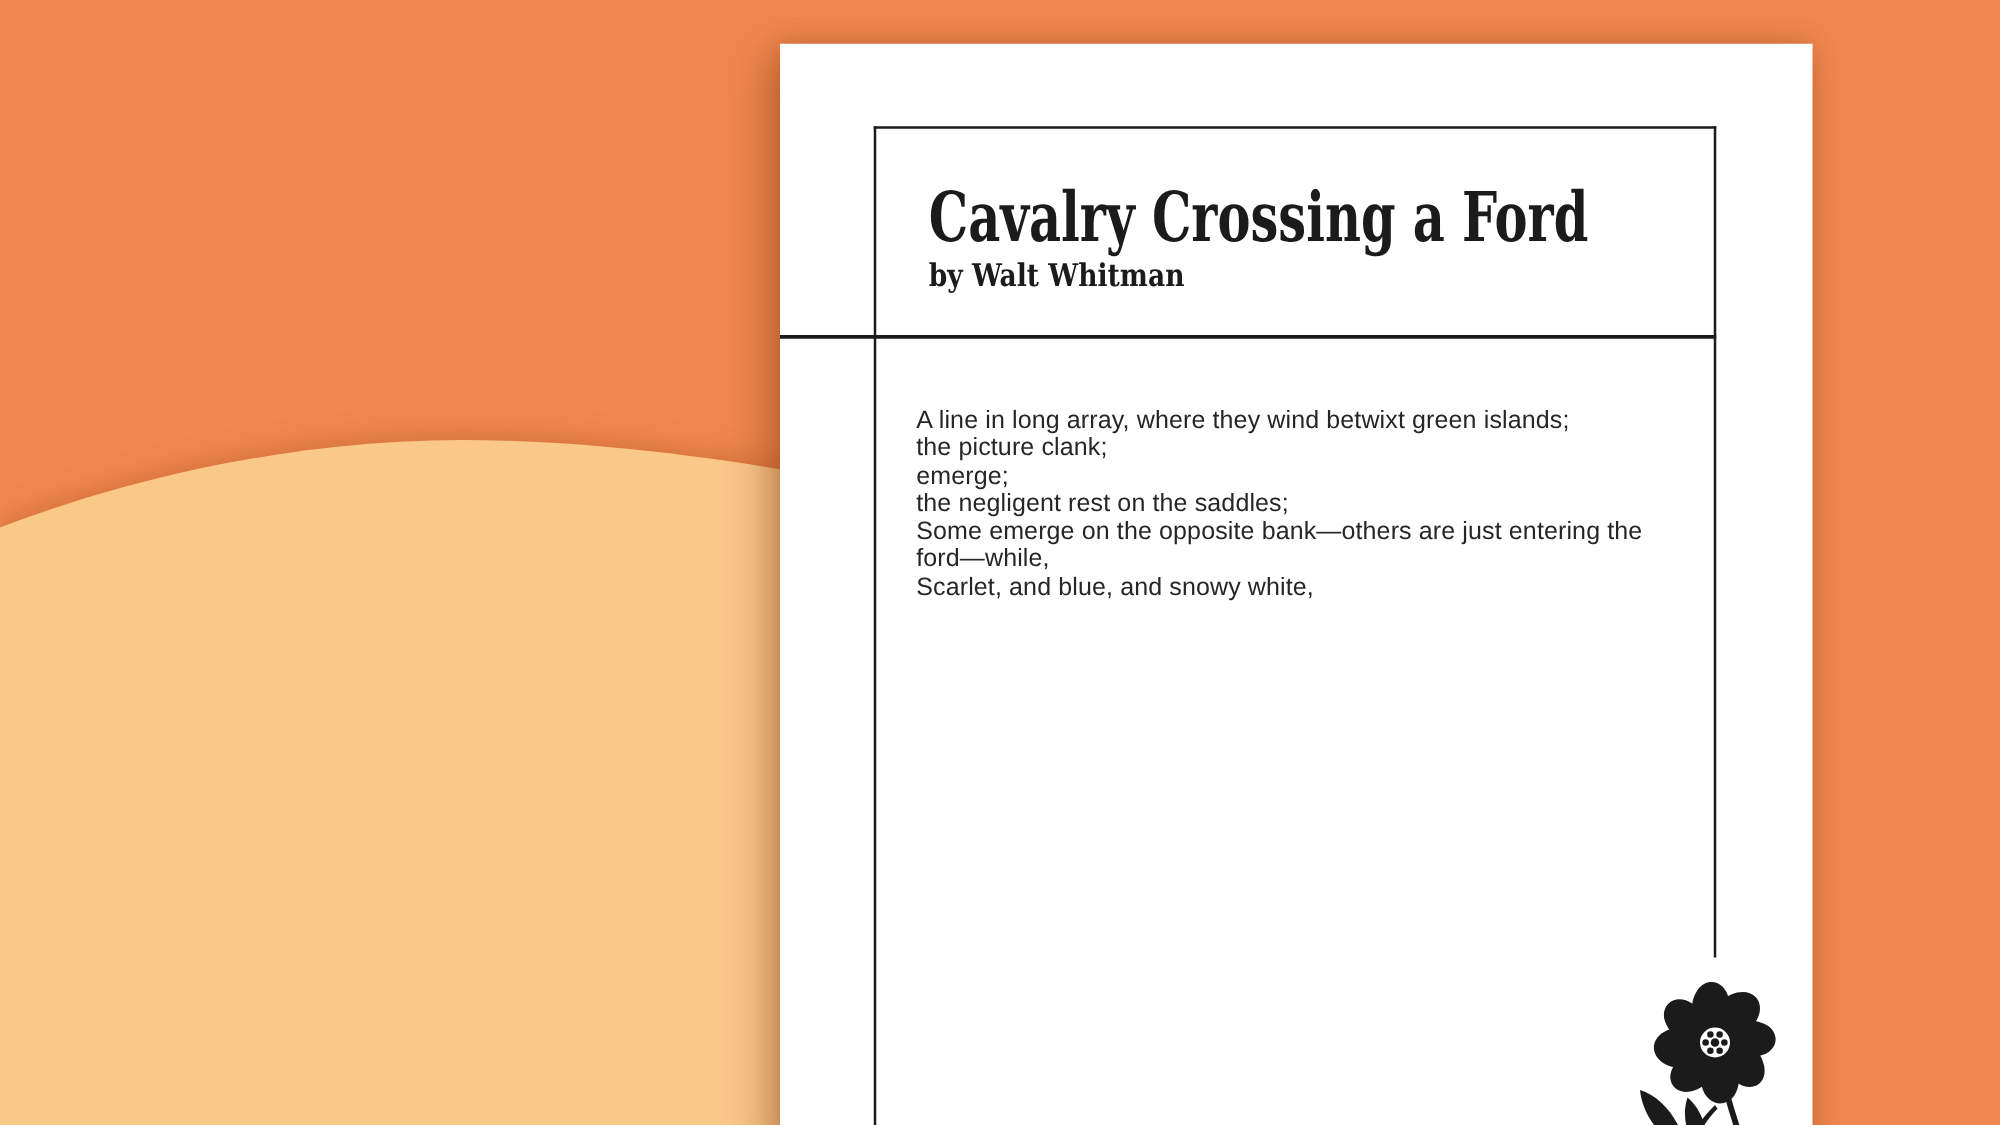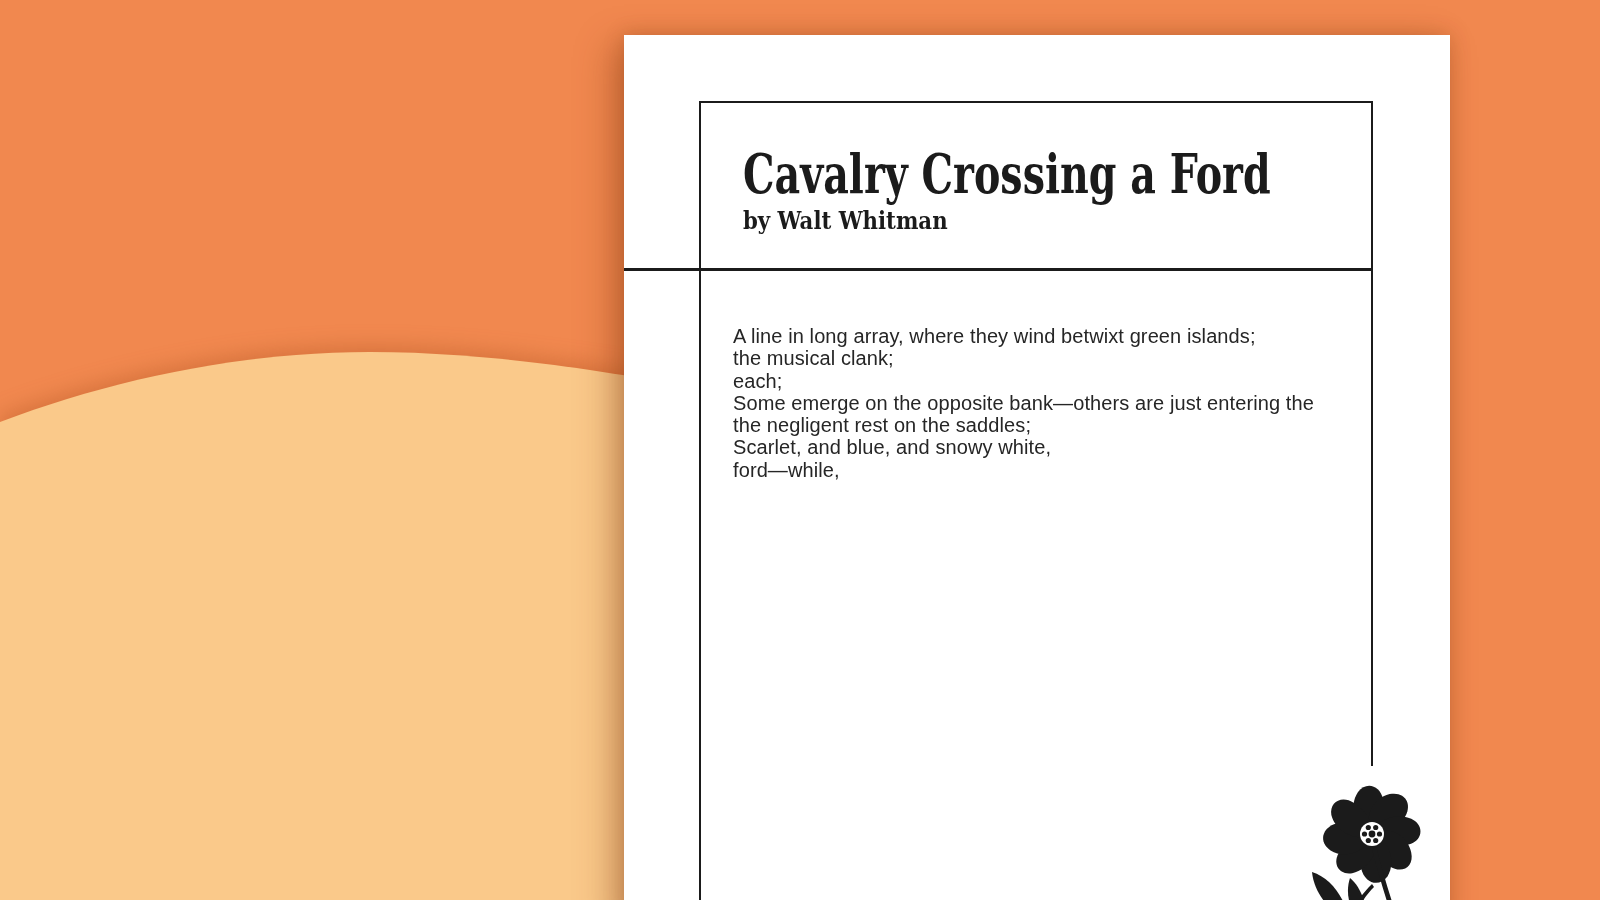--- a/index.html
+++ b/index.html
@@ -74,26 +74,26 @@
 <div class="page">
   <div class="frame"></div>
   <div class="rule"></div>
 
   <h1 class="poem-title">Cavalry Crossing a Ford</h1>
 
   <h2 class="poem-author">by Walt Whitman</h2>
 
   <div class="poem">
       <div class="line">A line in long array, where they wind betwixt green islands;</div>
-      <div class="line">the musical clank;</div>
-      <div class="line">each;</div>
+      <div class="line">the picture clank;</div>
+      <div class="line">emerge;</div>
+      <div class="line">the negligent rest on the saddles;</div>
       <div class="line">Some emerge on the opposite bank—others are just entering the</div>
-      <div class="line">the negligent rest on the saddles;</div>
+      <div class="line">ford—while,</div>
       <div class="line">Scarlet, and blue, and snowy white,</div>
-      <div class="line">ford—while,</div>
     </div>
 
   <div class="flower">
     <svg viewBox="0 0 152 154" aria-hidden="true">
       <g fill="currentColor">
         <g transform="translate(80,68)">
           <g transform="rotate(0)">
               <path d="M0,2 C-17,-6 -24,-27 -14,-42 C-6,-53 8,-49 11,-35 C14,-20 10,-6 0,2 Z"></path>
             </g>
           <g transform="rotate(44)">

